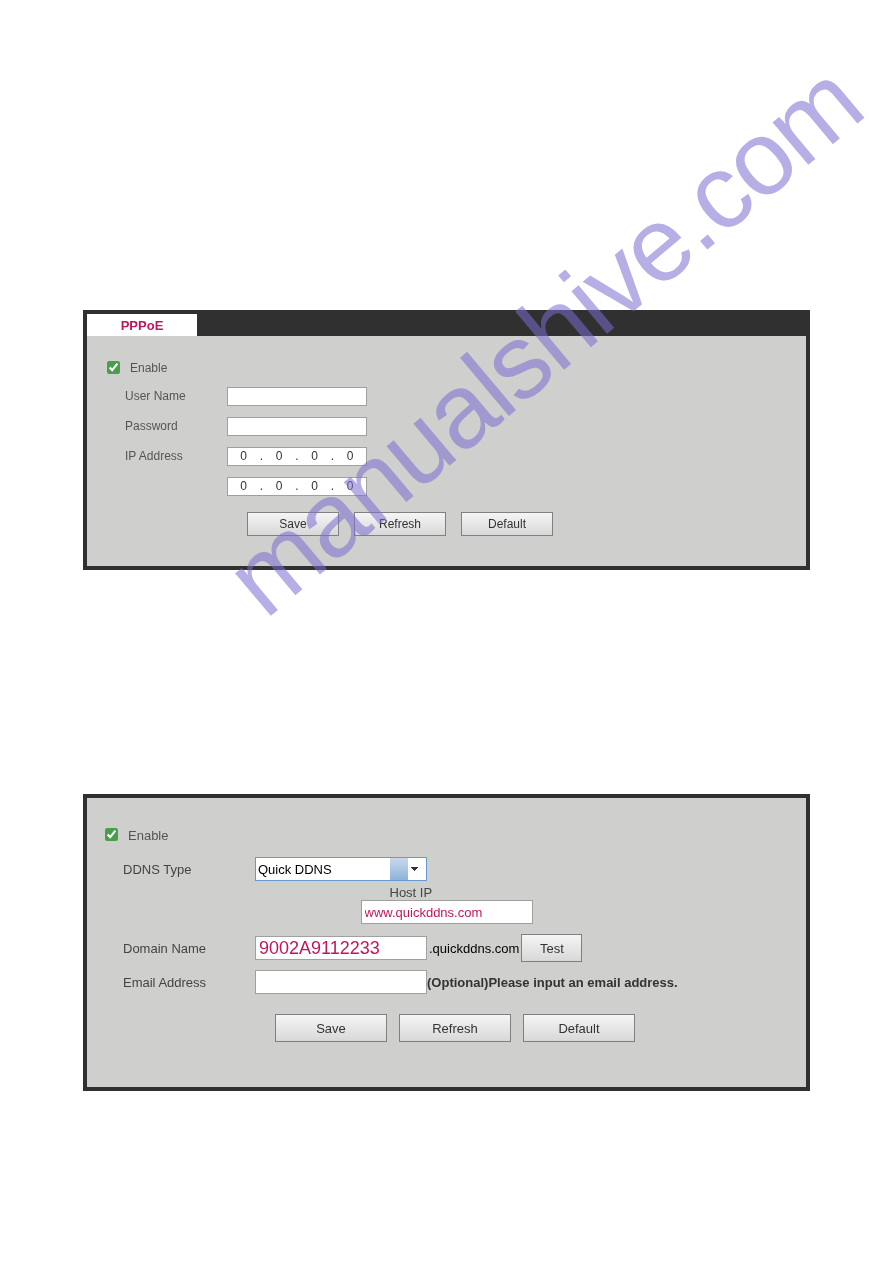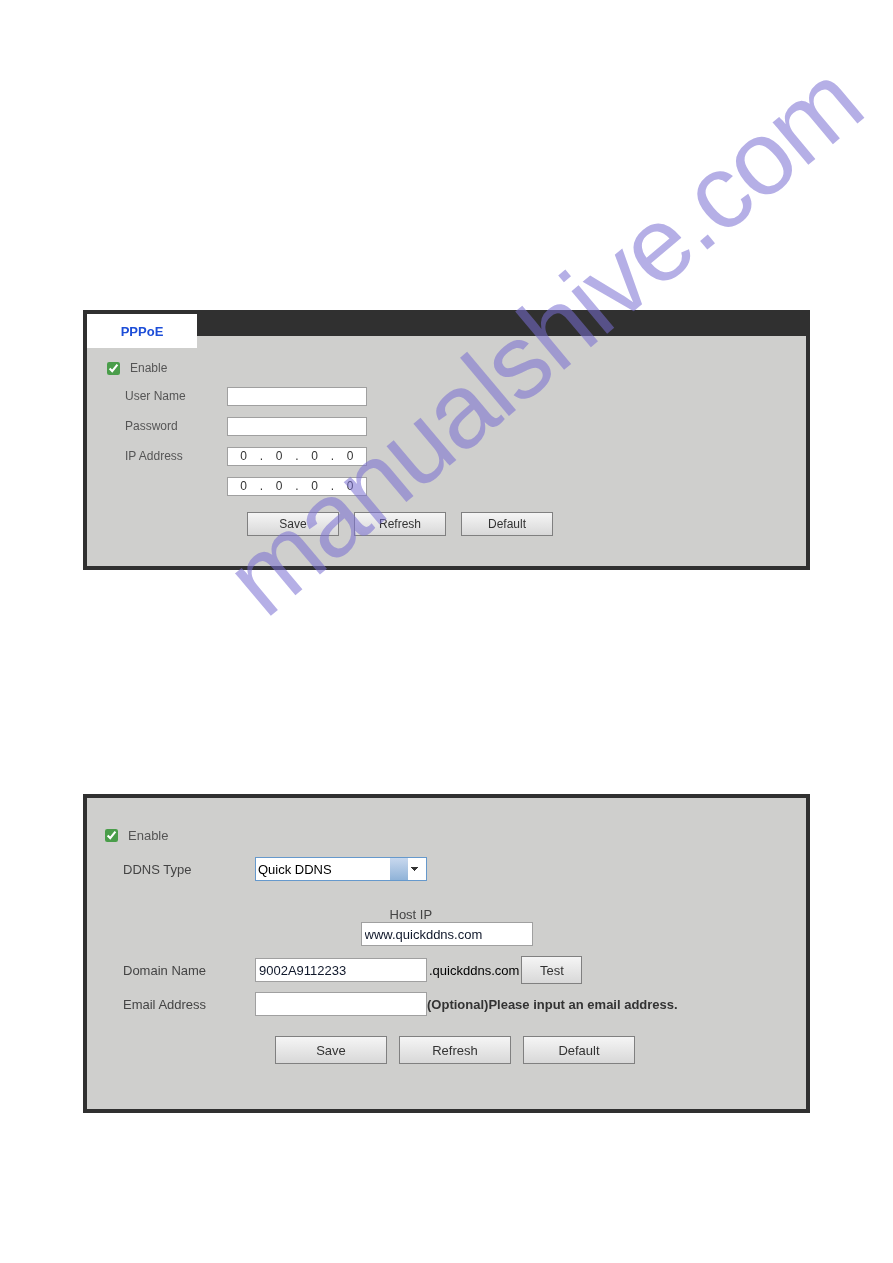--- a/index.html
+++ b/index.html
@@ -42,47 +42,47 @@
       background: #303030;
       padding: 4px;
     }
     .panel-header {
       background: #303030;
       height: 22px;
       display: flex;
     }
     .panel-tab {
       background: #ffffff;
-      height: 34px;
+      height: 22px;
       min-width: 110px;
       display: flex;
       align-items: center;
       justify-content: center;
-      color: #1d4ed8;
+      color: #be185d;
       font-weight: bold;
       font-size: 13px;
       padding: 0 10px;
     }
     .panel-tab.wide {
       min-width: 150px;
     }
     .panel-body {
       background: #cfcfcd;
       padding: 25px 20px 30px 20px;
       min-height: 180px;
     }
     .form-row {
       display: flex;
       align-items: center;
       margin-bottom: 8px;
       min-height: 22px;
     }
     .checkbox-row {
       display: flex;
-      align-items: center;
+      align-items: flex-start;
       margin-bottom: 10px;
     }
     .checkbox-row input[type="checkbox"] {
       margin-left: 0px;
       margin-right: 10px;
       accent-color: #4a9d4a;
     }
     .checkbox-row label {
       color: #555;
       font-size: 12px;
@@ -109,24 +109,24 @@
       color: #333;
     }
     .text-input.medium {
       width: 172px;
       height: 24px;
       font-size: 13px;
     }
     .text-input.wide {
       width: 172px;
       height: 24px;
-      font-size: 13px;
+      font-size: 18px;
     }
     .text-input.readonly {
-      color: #0f172a;
+      color: #be185d;
       background: #fff;
     }
     .ip-input {
       width: 140px;
       height: 19px;
       border: 1px solid #a0a0a0;
       background: #fff;
       display: flex;
       align-items: center;
       justify-content: space-around;
@@ -281,21 +281,21 @@
   </div>
 </div>
 
 <div class="panel-container second">
   <div class="panel-outer">
     <div class="panel-body" style="padding:30px 18px 45px 18px;">
       <div class="checkbox-row" style="margin-bottom:14px;">
         <input type="checkbox" checked="" style="">
         <label style="font-size:13px;">Enable</label>
       </div>
-      <div class="form-row" style="margin-bottom:26px;">
+      <div class="form-row" style="margin-bottom:4px;">
         <div class="form-label-ddns">DDNS Type</div>
         <select class="select-input">
           <option>Quick DDNS</option>
         </select>
       </div>
       <div class="form-row" style="margin-bottom:10px;flex-direction:column;">
         <div class="form-label-ddns">Host IP</div>
         <input type="text" class="text-input medium readonly" readonly="" value="www.quickddns.com" style="">
       </div>
       <div class="form-row" style="">

